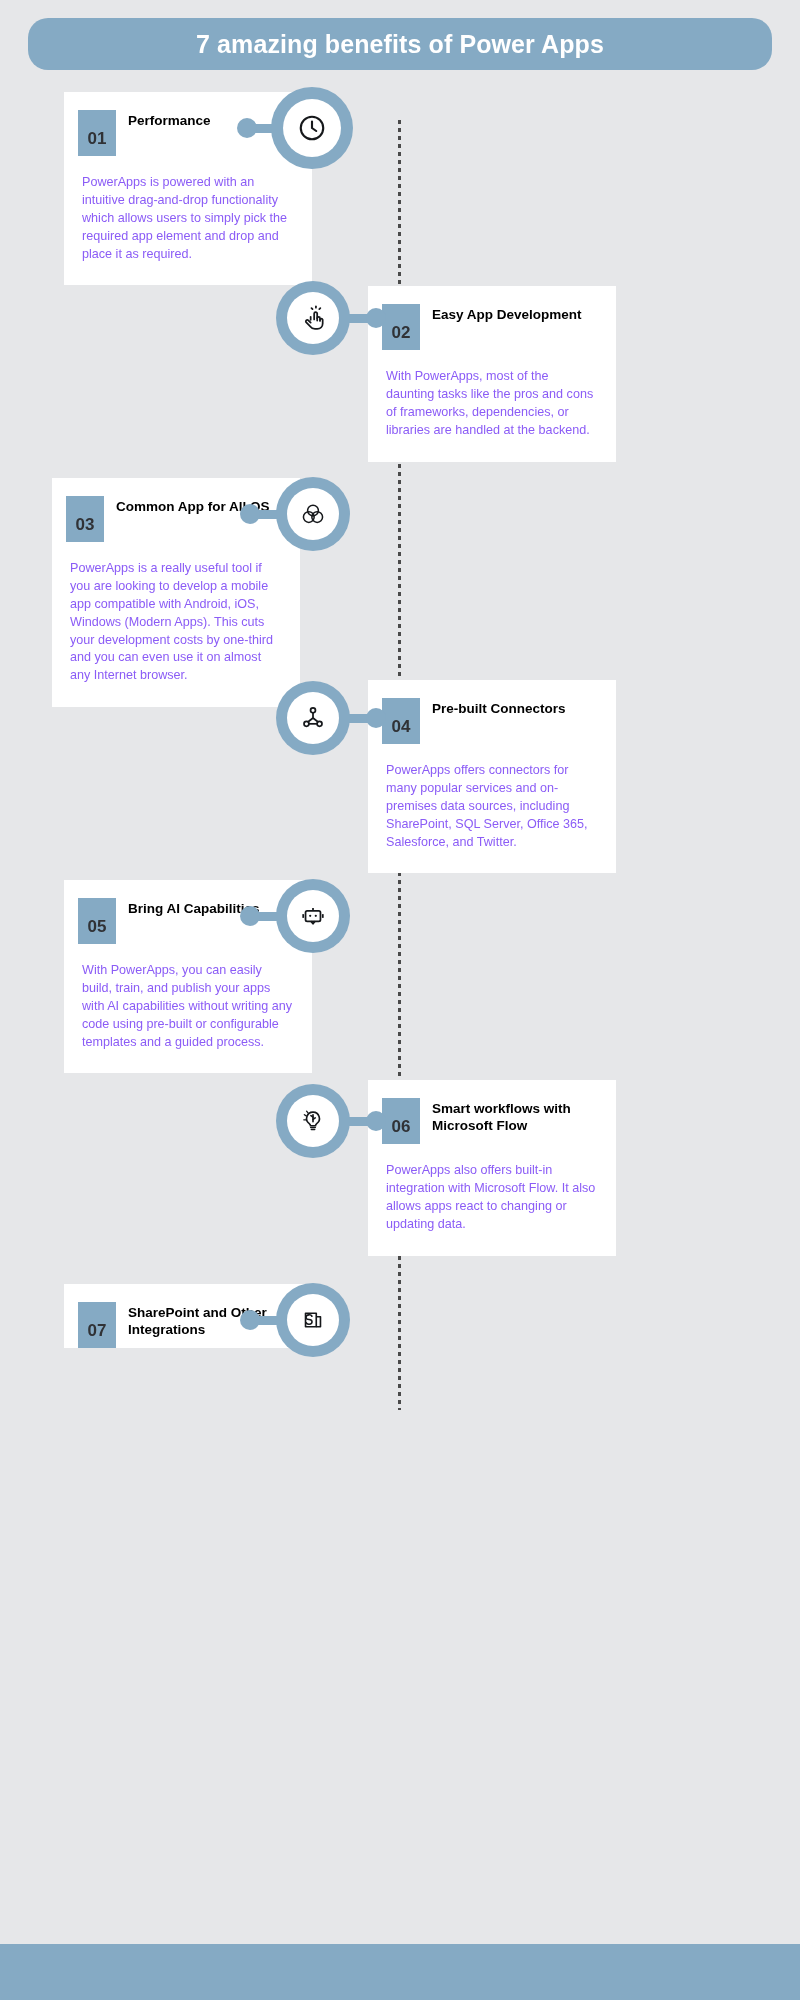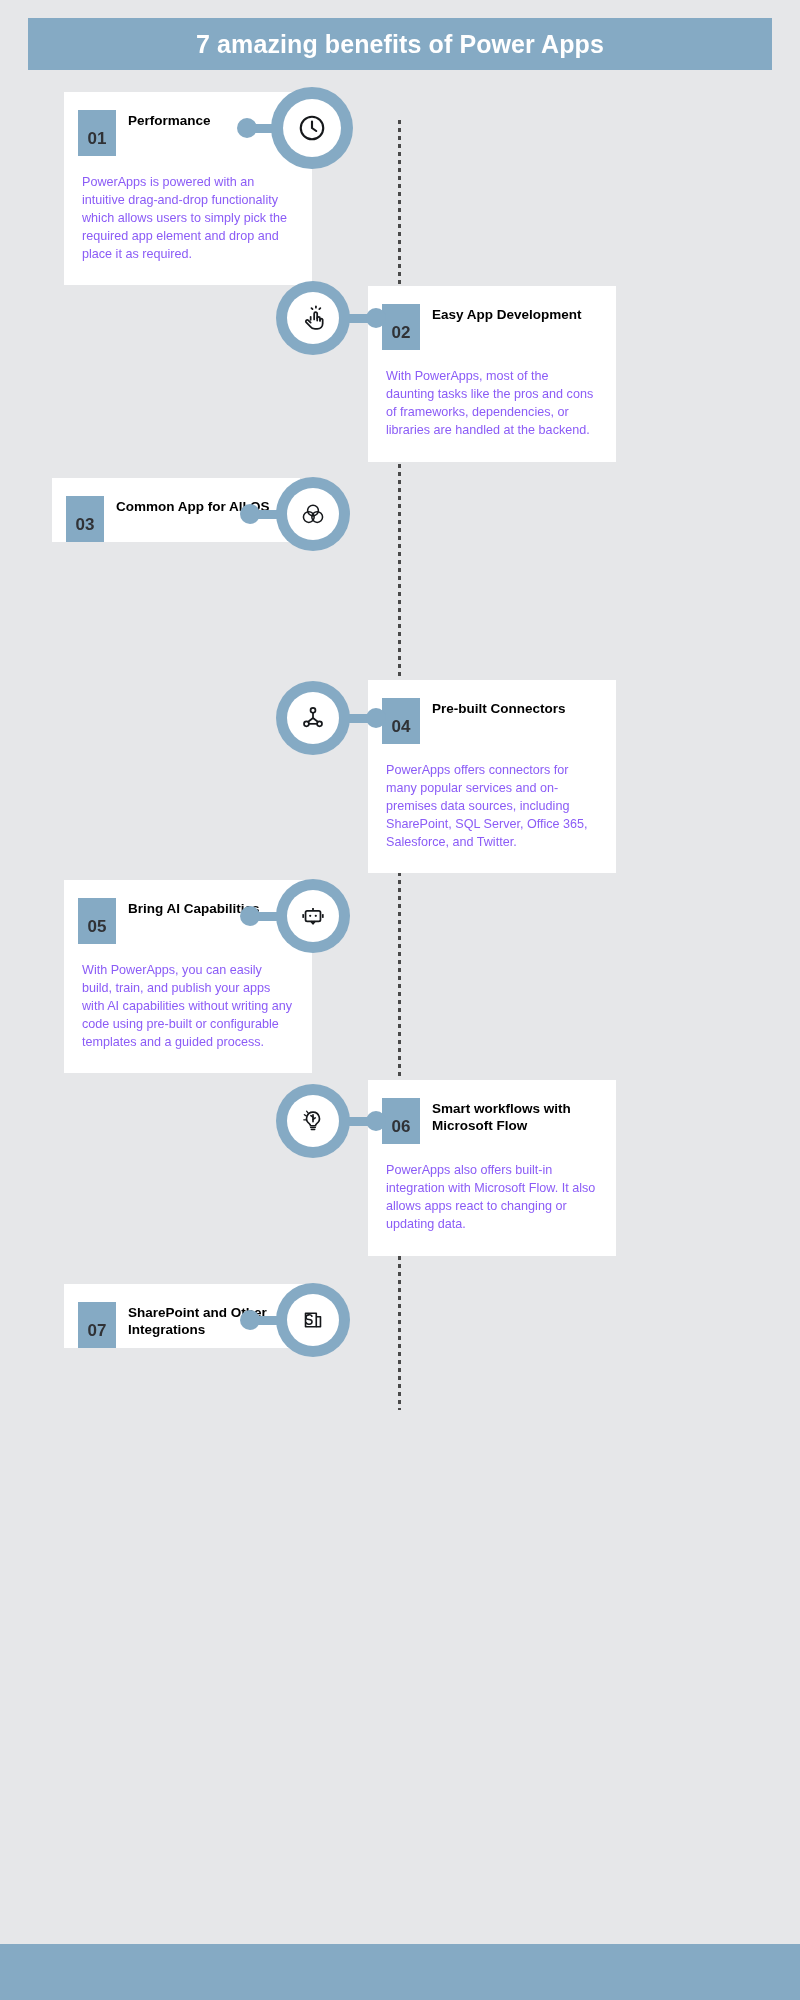--- a/index.html
+++ b/index.html
@@ -21,20 +21,21 @@
   .header-bar {
     position: absolute;
     left: 28px;
     top: 18px;
     width: 744px;
     height: 52px;
     background: #85aac4;
     display: flex;
     align-items: center;
     justify-content: center;
+    border-radius: 20px;
   }
   .header-title {
     color: #ffffff;
     font-size: 25px;
     font-weight: bold;
     letter-spacing: 0.1px;
   }
 
   
   .footer-bar {
@@ -229,20 +230,21 @@
       </div>
     </div>
   </div>
 
   <div class="row" style="top:0;">
     <div class="card" style="left:52px; top:478px;">
       <div class="card-head">
         <div class="num-box">03</div>
         <div class="card-title">Common App for All OS</div>
       </div>
+      <div class="card-body">PowerApps is a really useful tool if you are looking to develop a mobile app compatible with Android, iOS, Windows (Modern Apps). This cuts your development costs by one-third and you can even use it on almost any Internet browser.</div>
     </div>
     <div class="node" style="left:276px; top:477px;">
       <div class="stub left">
         <div class="bar"></div>
           <div class="knob"></div>
       </div>
       <div class="node-ring">
         <div class="node-inner">
           <svg width="28" height="28" viewBox="0 0 24 24" fill="none" stroke="#16181b" stroke-width="1.3">
             <circle cx="12" cy="9" r="4.6"></circle>

